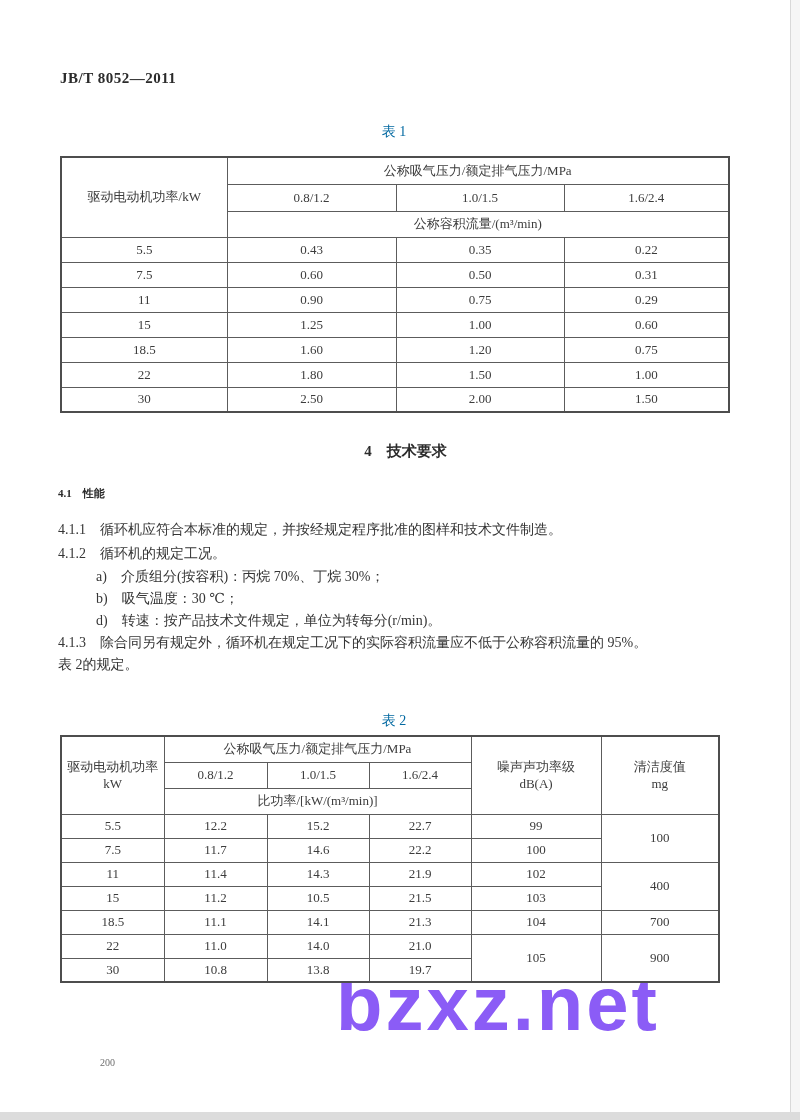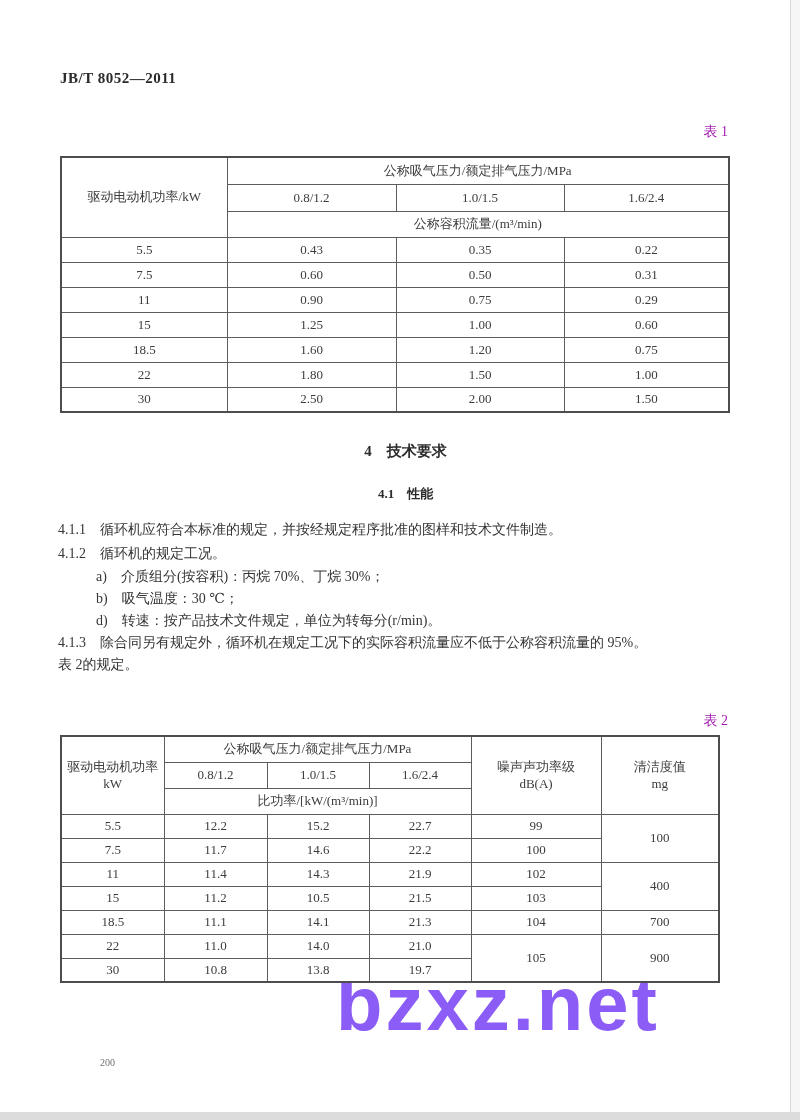--- a/index.html
+++ b/index.html
@@ -6,42 +6,42 @@
   body{
     width:800px;height:1120px;position:relative;background:#ffffff;
     font-family:"Liberation Serif","DejaVu Serif",serif;
     color:#333;overflow:hidden;
   }
   .doc-code{
     position:absolute;left:60px;top:70px;
     font-size:15px;font-weight:bold;letter-spacing:.5px;color:#2b2b2b;
   }
   .tbl-caption{
-    position:absolute;left:60px;width:668px;text-align:right;
-    font-size:14px;color:#a21caf;z-index:2;
+    position:absolute;left:60px;width:668px;text-align:center;
+    font-size:14px;color:#0369a1;z-index:2;
   }
   #cap1{top:123px;}
   #cap2{top:712px;}
   table{
     position:absolute;border-collapse:collapse;table-layout:fixed;z-index:1;
     background:#fff;
   }
   #table1{left:60px;top:156px;width:668px;border:2px solid #4d4d4d;}
   #table2{left:60px;top:735px;width:658px;border:2px solid #4d4d4d;}
   td{
     border:1px solid #5c5c5c;text-align:center;vertical-align:middle;
     font-size:13px;color:#3c3c3c;padding:0;line-height:1.35;
   }
   tr.h27{height:27px;} tr.h26{height:26px;} tr.h25{height:25px;} tr.h24{height:24px;}
   .section{
     position:absolute;left:58px;top:444px;width:695px;
     font-size:14px;color:#353535;z-index:1;
   }
   .sec-h4{font-size:15px;font-weight:bold;color:#2b2b2b;margin:0 0 27px 0;line-height:15px;text-align:center;}
-  .sec-h41{font-size:13px;font-weight:bold;color:#2b2b2b;margin:0 0 17px 0;line-height:15px;text-align:center;}
+  .sec-h41{font-size:11px;font-weight:bold;color:#2b2b2b;margin:0 0 17px 0;line-height:15px;}
   .para{margin:0;line-height:24px;}
   .item{margin:0 0 0 38px;line-height:22px;}
   .para2{margin:0;line-height:22px;}
   .watermark{
     position:absolute;left:336px;top:960px;z-index:0;
     font-family:Liberation Sans, sans-serif;
     font-weight:bold;font-size:76px;letter-spacing:3px;color:#8b5cf6;
     user-select:none;
   }
   .page-num{

